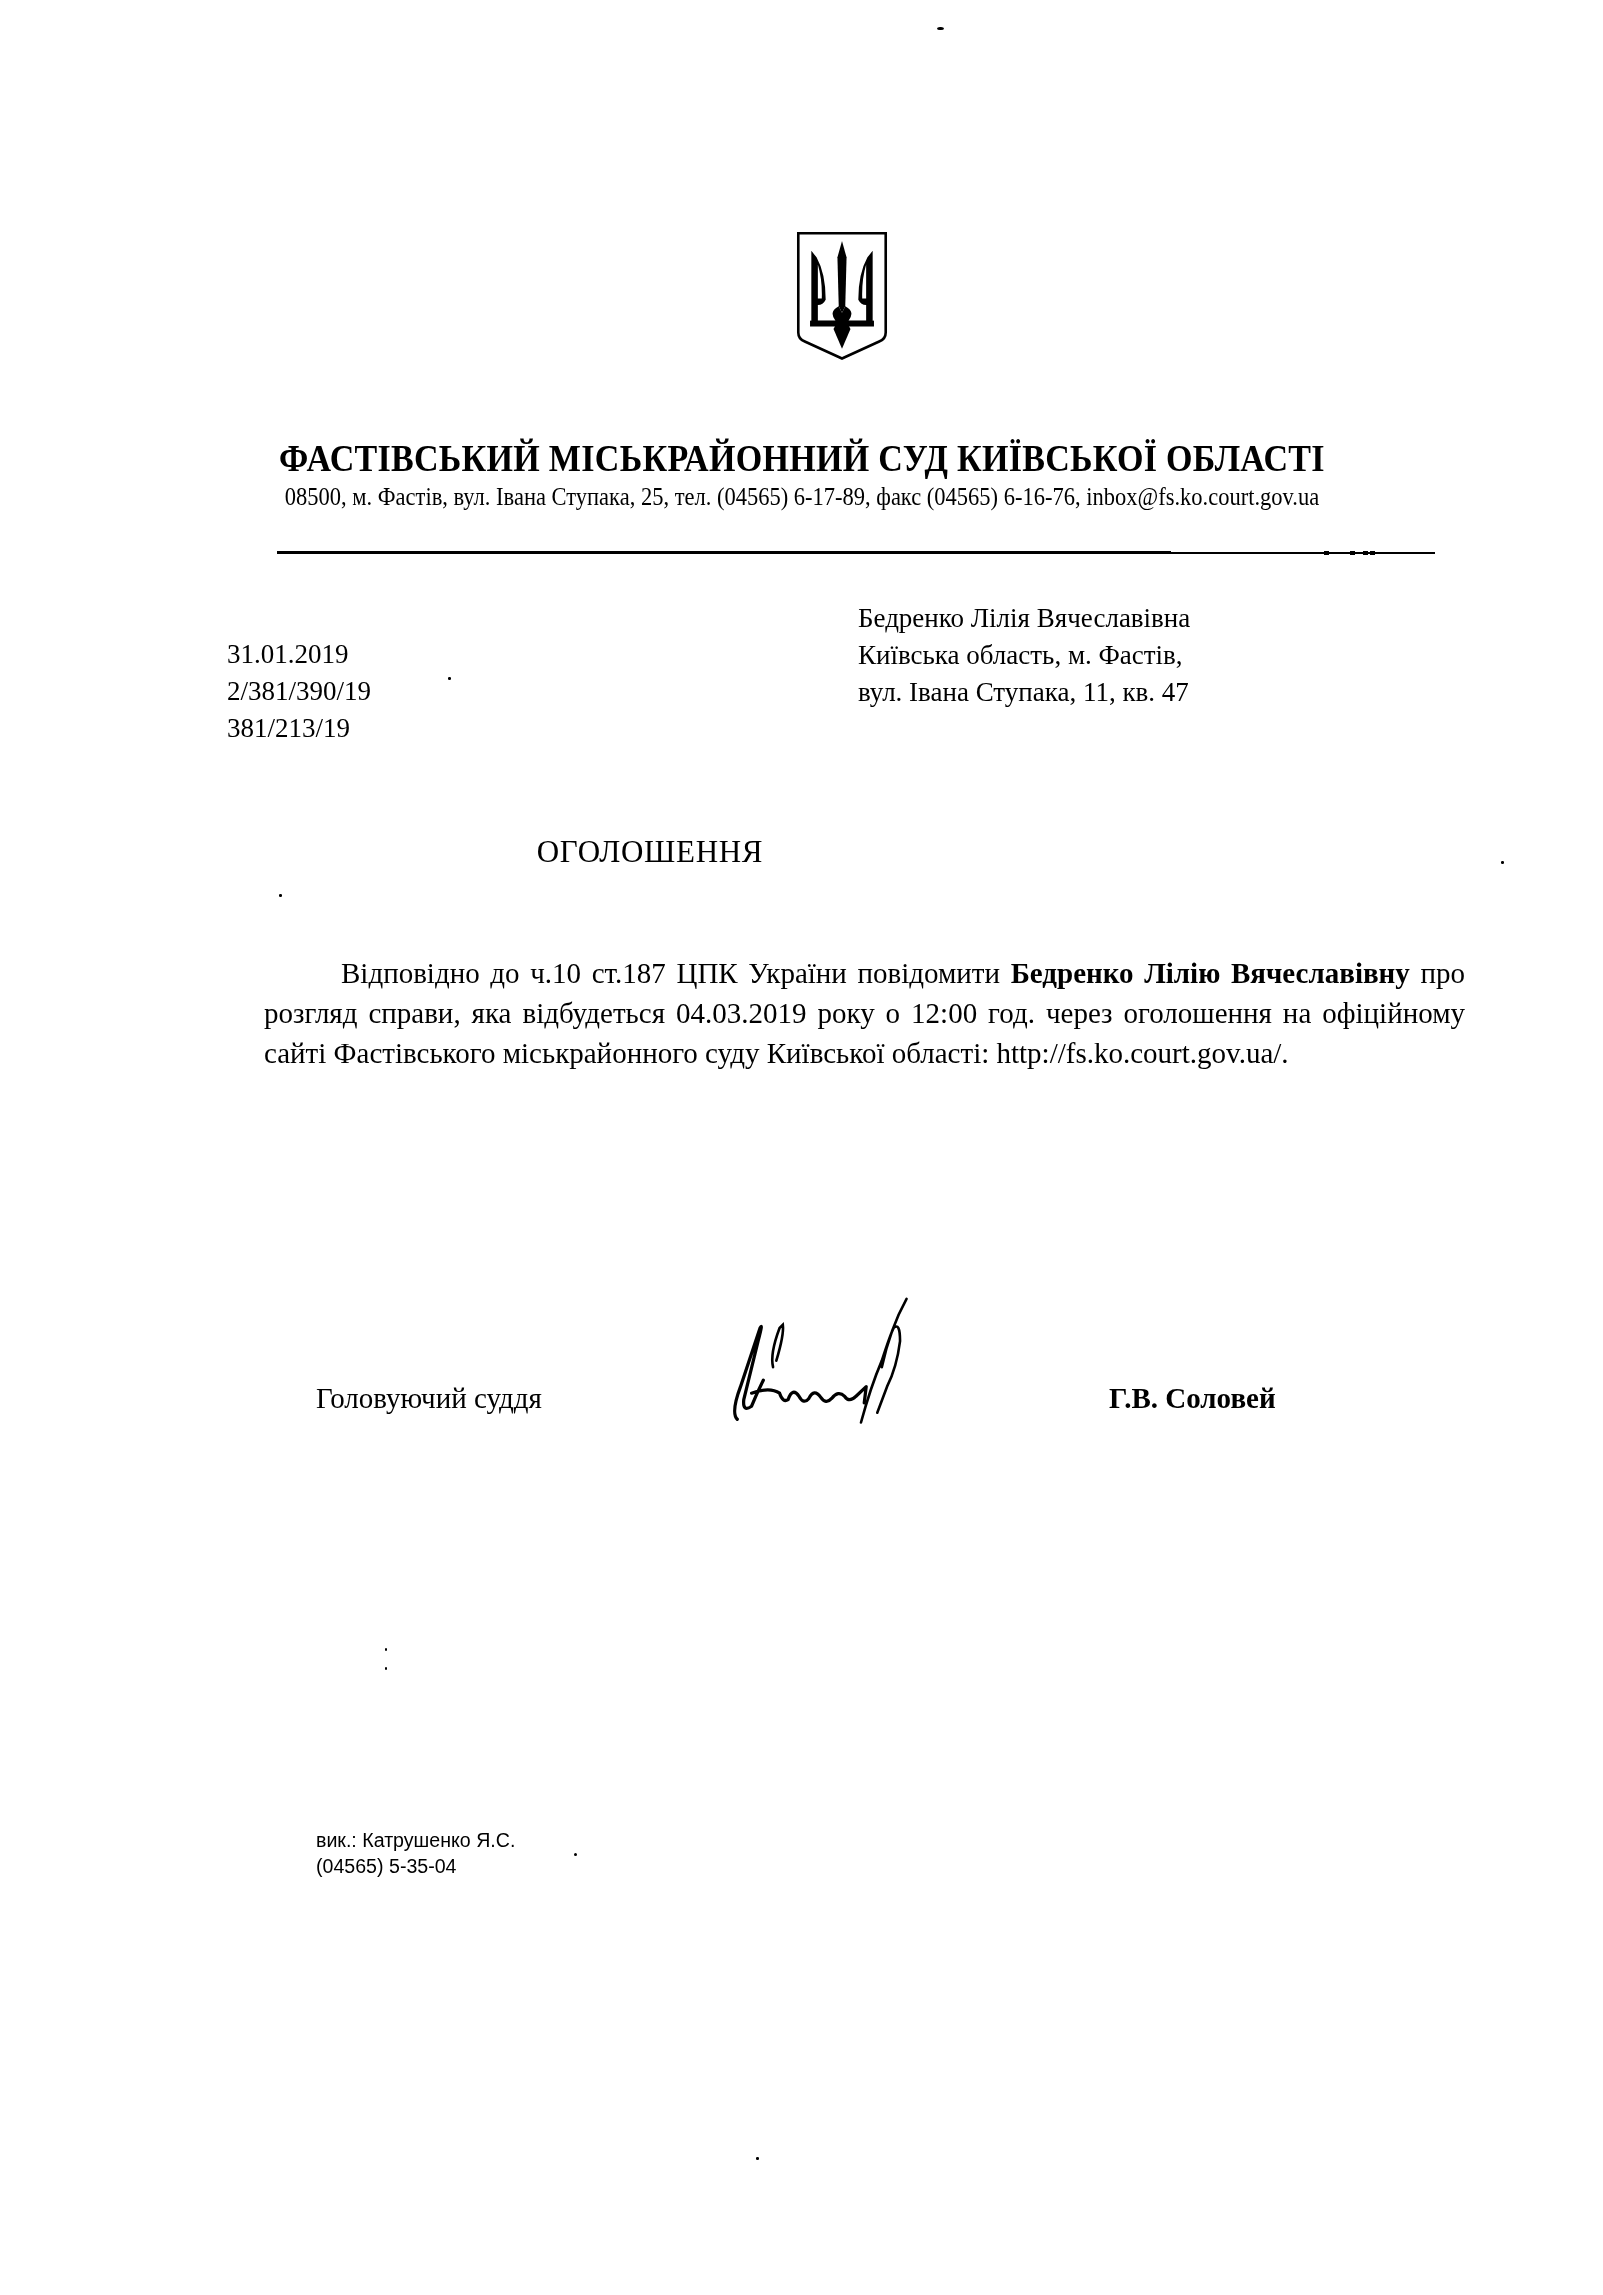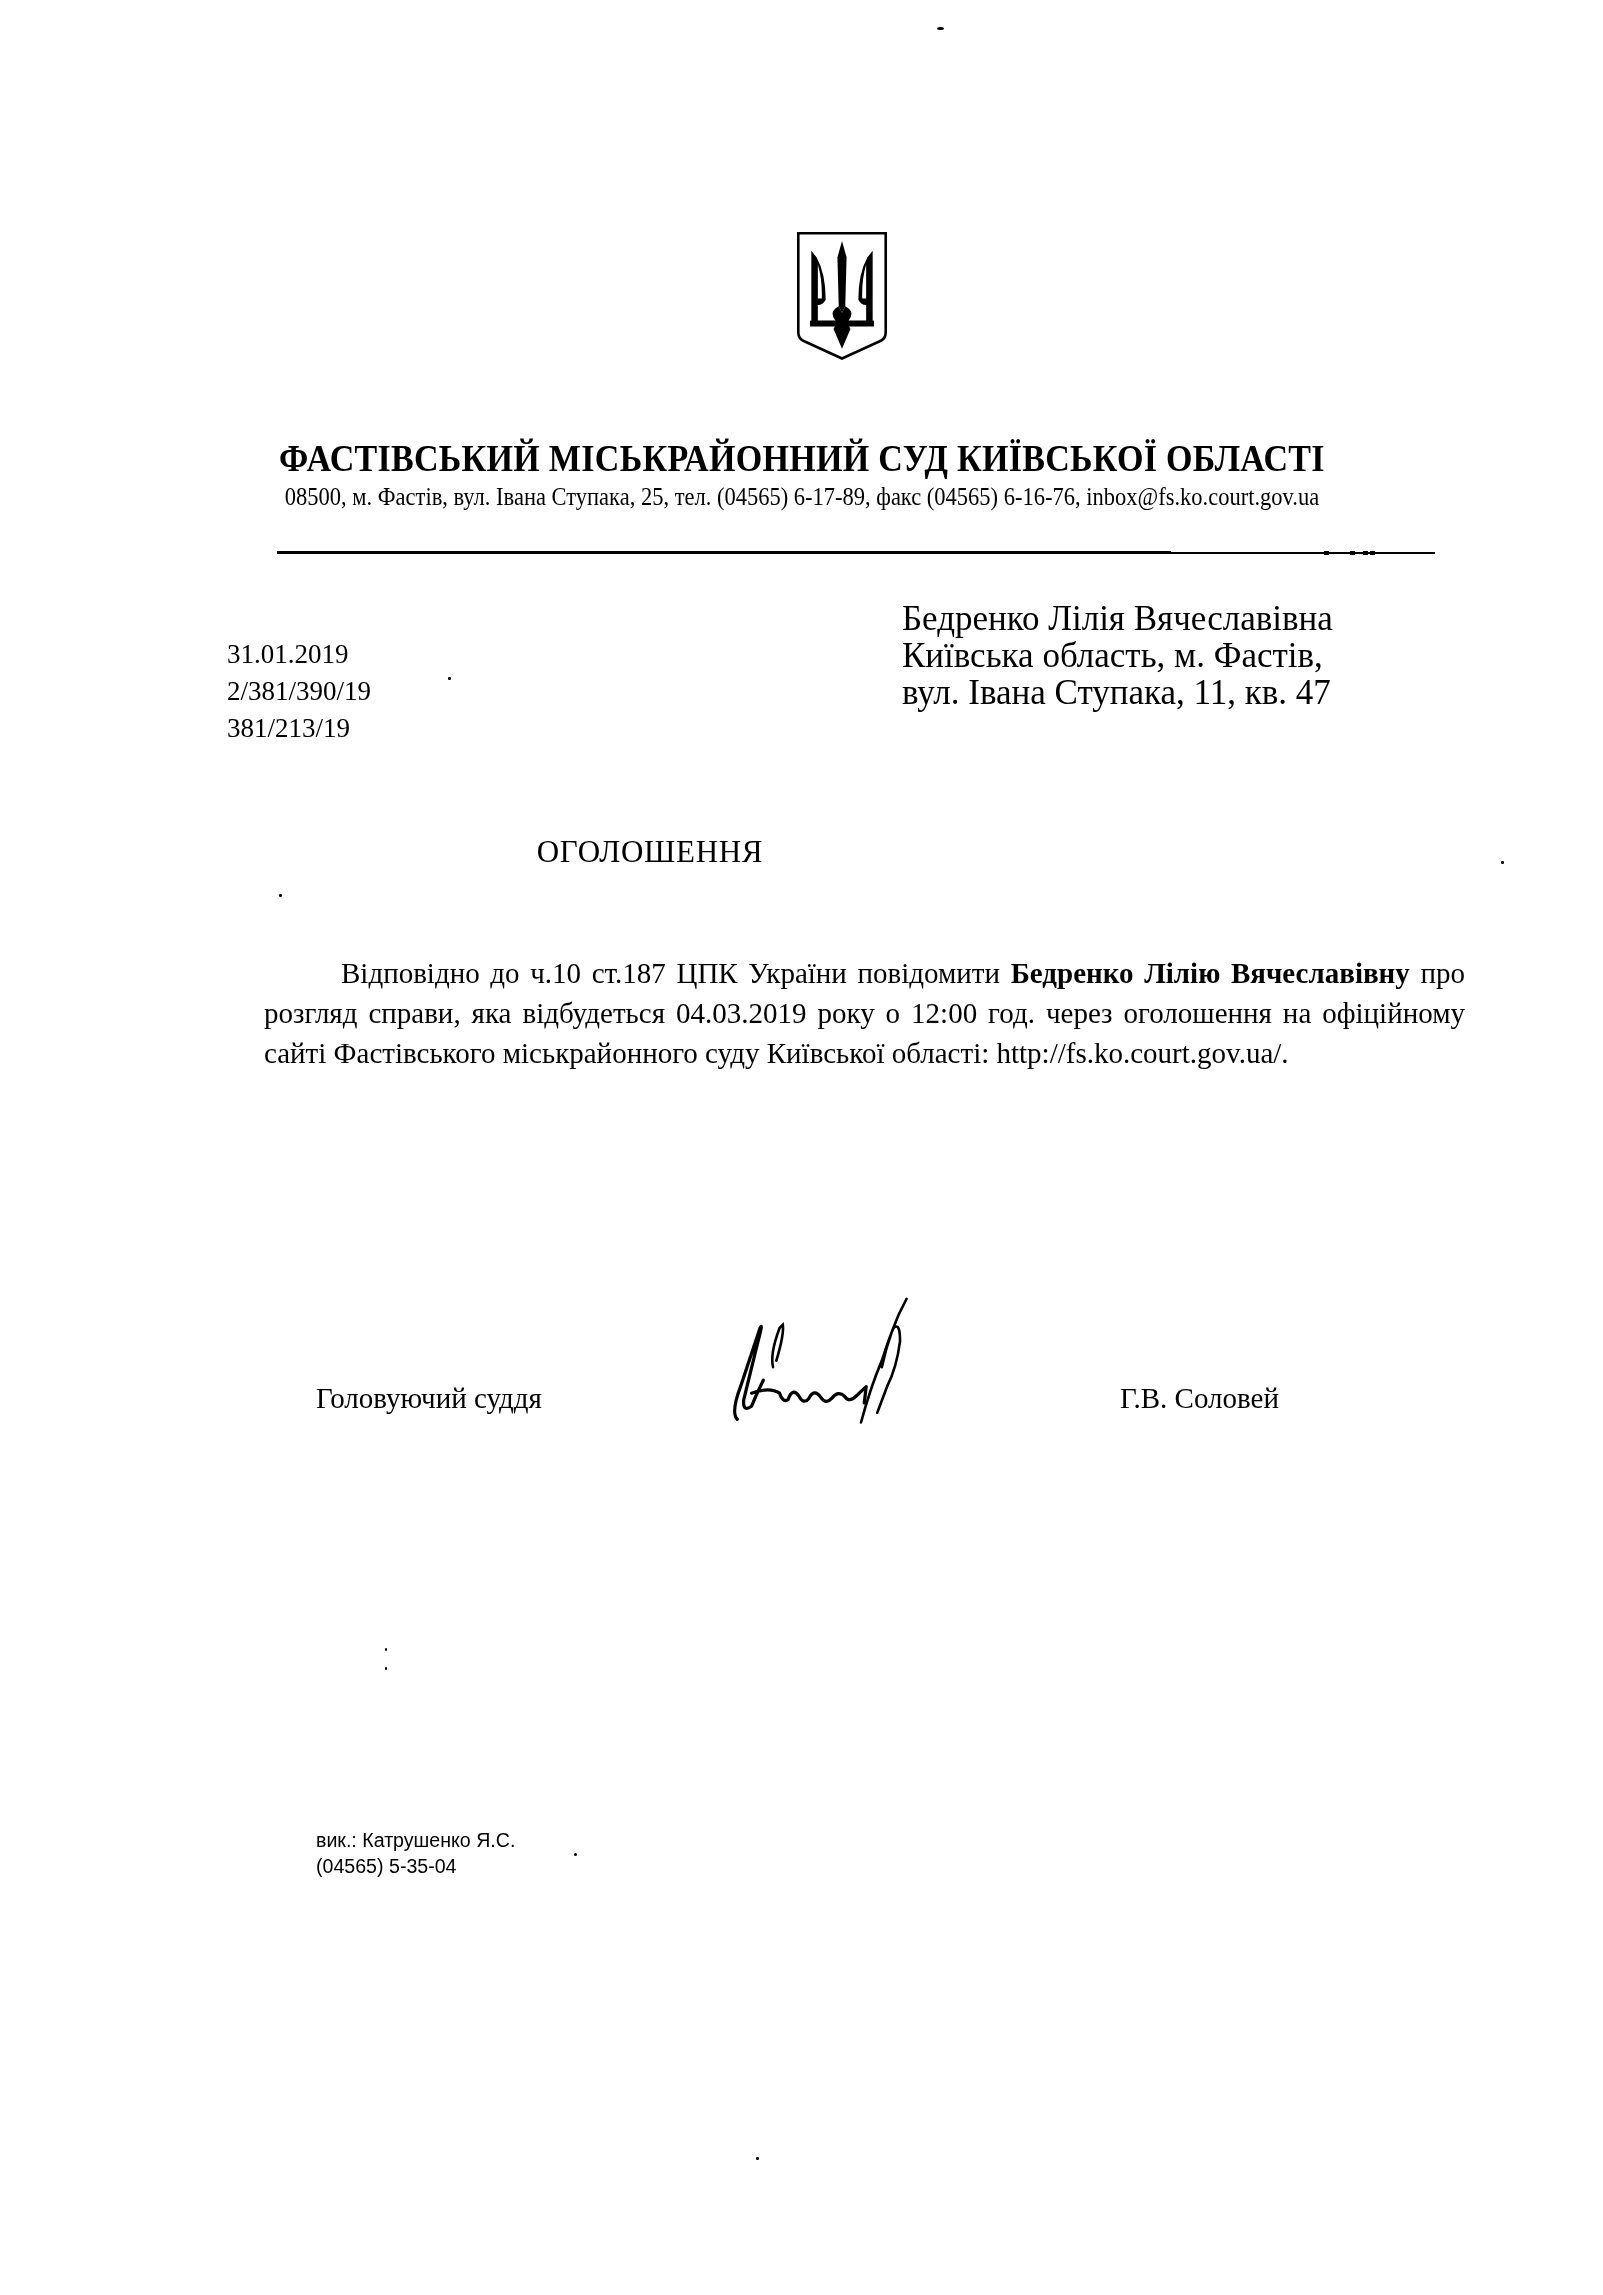--- a/index.html
+++ b/index.html
@@ -21,34 +21,34 @@
     left: 0; width: 1604px; top: 483px; text-align: center;
     font-size: 25px;
     transform: scaleX(0.9); transform-origin: 50% 50%;
   }
   #header-rule { left: 277px; top: 551px; width: 1158px; height: 3.9px; }
   #header-rule .thick { position: absolute; left: 0; top: 0; width: 894px; height: 3.3px; background: #000; }
   #header-rule .thin { position: absolute; left: 894px; top: 1.3px; width: 264px; height: 1.3px; background: #000; }
   #header-rule .dash { position: absolute; top: 0; height: 3.9px; width: 5.2px; background: #000; }
 
   #meta-left { left: 227px; top: 636px; font-size: 27px; line-height: 37px; }
-  #addressee { left: 858px; top: 600px; font-size: 35px; line-height: 37px; margin-left: 44px; }
+  #addressee { left: 858px; top: 600px; font-size: 27px; line-height: 37px; }
 
   #doc-title { left: 0; width: 1300px; top: 834px; text-align: center; font-size: 31px; letter-spacing: 0.7px; }
 
   #body-text {
     left: 264px; width: 1201px; top: 953px;
     font-size: 29px; line-height: 40px; text-align: justify;
   }
   #body-text p { margin: 0; text-indent: 77px; }
   #body-text b { font-weight: bold; }
 
   #sig-role { left: 316px; top: 1382px; font-size: 29px; font-weight: normal; }
   #signature { left: 711px; top: 1289px; width: 326px; height: 140px; }
-  #sig-name { left: 1109px; top: 1382px; font-size: 29px; font-weight: normal; margin-left: 11px; }
+  #sig-name { left: 1109px; top: 1382px; font-size: 29px; font-weight: bold; }
 
   #executor { left: 316px; top: 1827px; font-size: 19.6px; line-height: 26px; font-family: Liberation Sans, sans-serif; }
 </style>
 </head>
 <body>
 
 <div class="speck" style="left:937px;top:27px;width:6.5px;height:3.3px;"></div>
 <div class="speck" style="left:448px;top:677px;width:2.6px;height:2.6px;"></div>
 <div class="speck" style="left:279px;top:894px;width:2.6px;height:2.6px;"></div>
 <div class="speck" style="left:1501px;top:861px;width:2.6px;height:2.6px;"></div>

